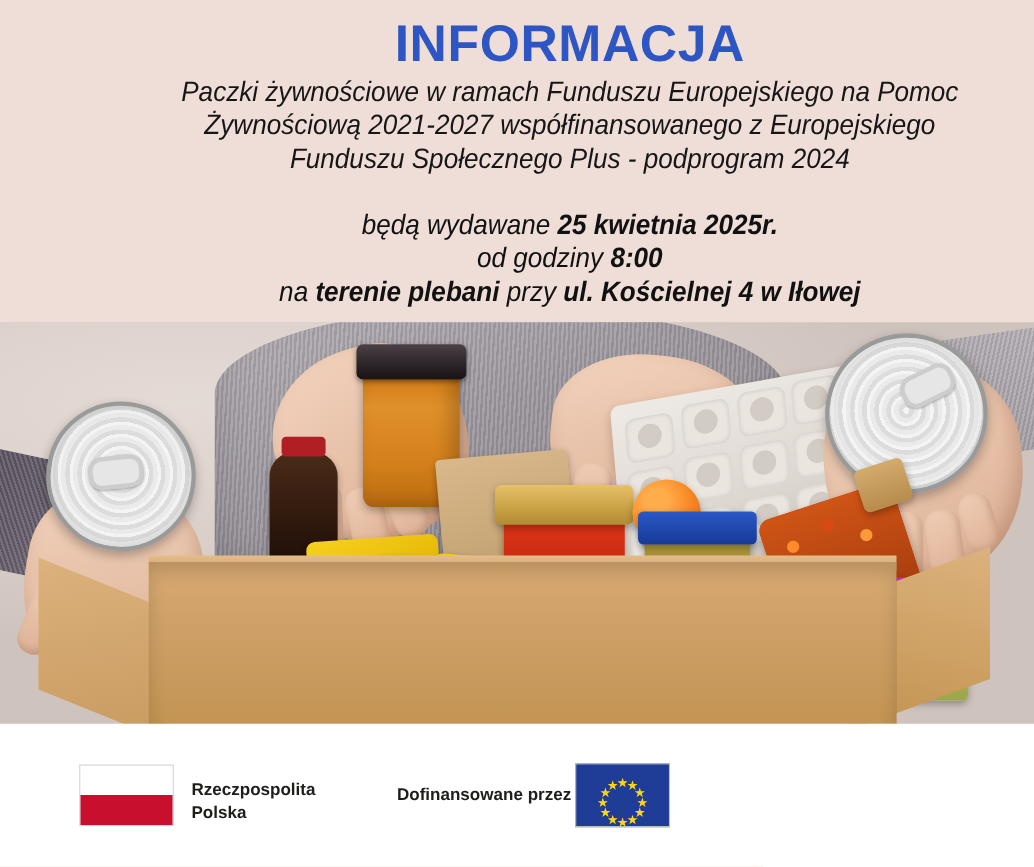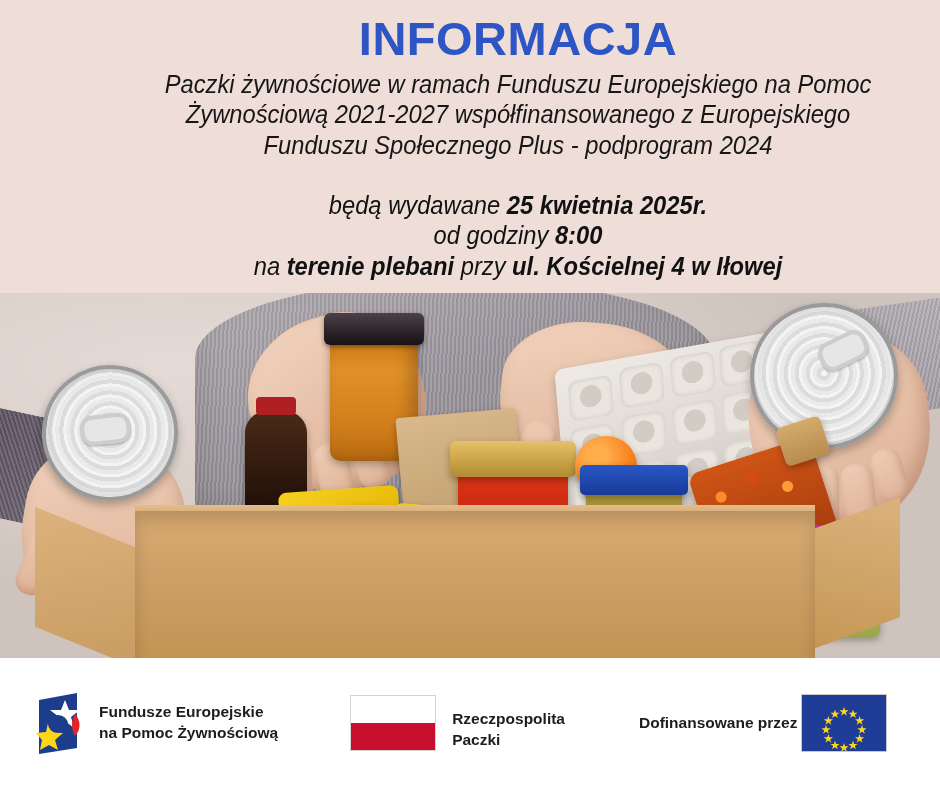--- a/index.html
+++ b/index.html
@@ -434,41 +434,26 @@
     <div class="g purple-lid"></div>
 
     <div class="box-flap-l"></div>
     <div class="box-flap-r"></div>
     <div class="box-lip"></div>
     <div class="box"></div>
   </div>
 
   <div class="logo-bar">
 
-    <div class="logo-group g-fe">
-      <div class="fe-mark">
-        <svg viewBox="0 0 50 66" width="50" height="66" aria-hidden="true">
-          <polygon points="4,10 42,3 42,58 4,64" fill="#1c3c8c"></polygon>
-          <path d="M30 10 L34 20 L45 20 L36 27 L39 38 L30 31 L21 38 L24 27 L15 20 L26 20 Z" fill="#ffffff"></path>
-          <path d="M40 24 C46 30 46 40 40 46 C36 40 36 30 40 24 Z" fill="#e3242b"></path>
-          <path d="M13 33 L18 42 L28 43 L20 50 L23 60 L14 55 L5 60 L7 50 L1 43 L11 42 Z" fill="#ffd617"></path>
-          <ellipse cx="23" cy="34" rx="10" ry="9" fill="#1c3c8c"></ellipse>
-        </svg>
-      </div>
-      <div class="fe-text">
-        <div>Fundusze Europejskie</div>
-        <div>na Pomoc Żywnościową</div>
-      </div>
-    </div>
 
     <div class="logo-group g-pl">
       <div class="pl-flag"></div>
       <div class="pl-text">
         <div>Rzeczpospolita</div>
-        <div>Paczki</div>
+        <div>Polska</div>
       </div>
     </div>
 
     <div class="logo-group g-eu">
       <div class="eu-text">
         <div>Dofinansowane przez</div>
       </div>
       <div class="eu-flag">
         <svg viewBox="0 0 84 56" width="84" height="56" aria-hidden="true">
           <rect width="84" height="56" fill="#1f3d96"></rect>

